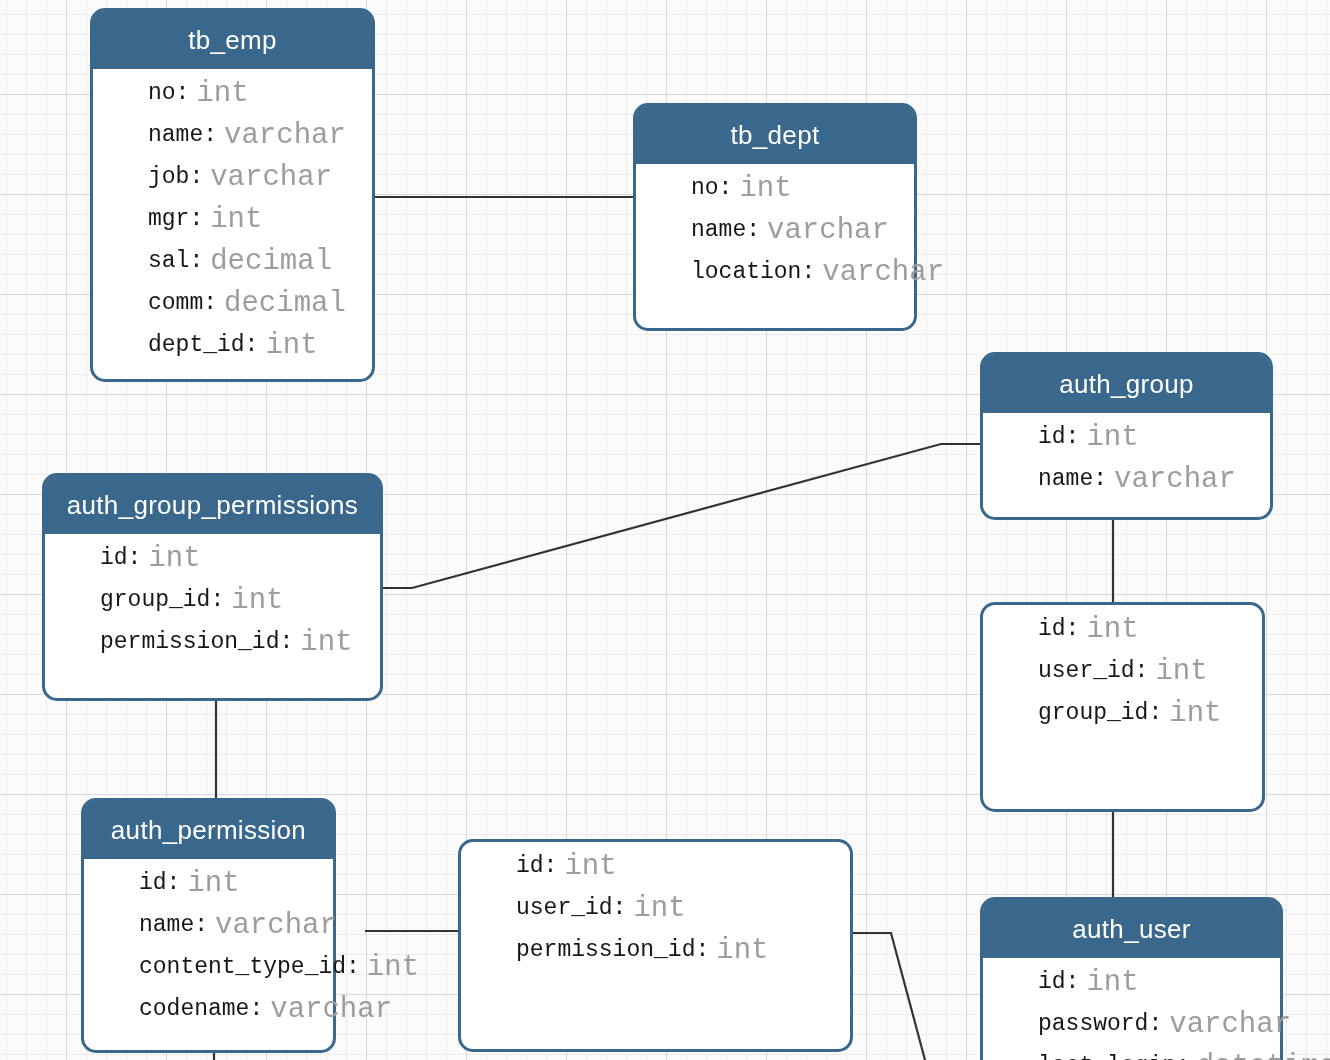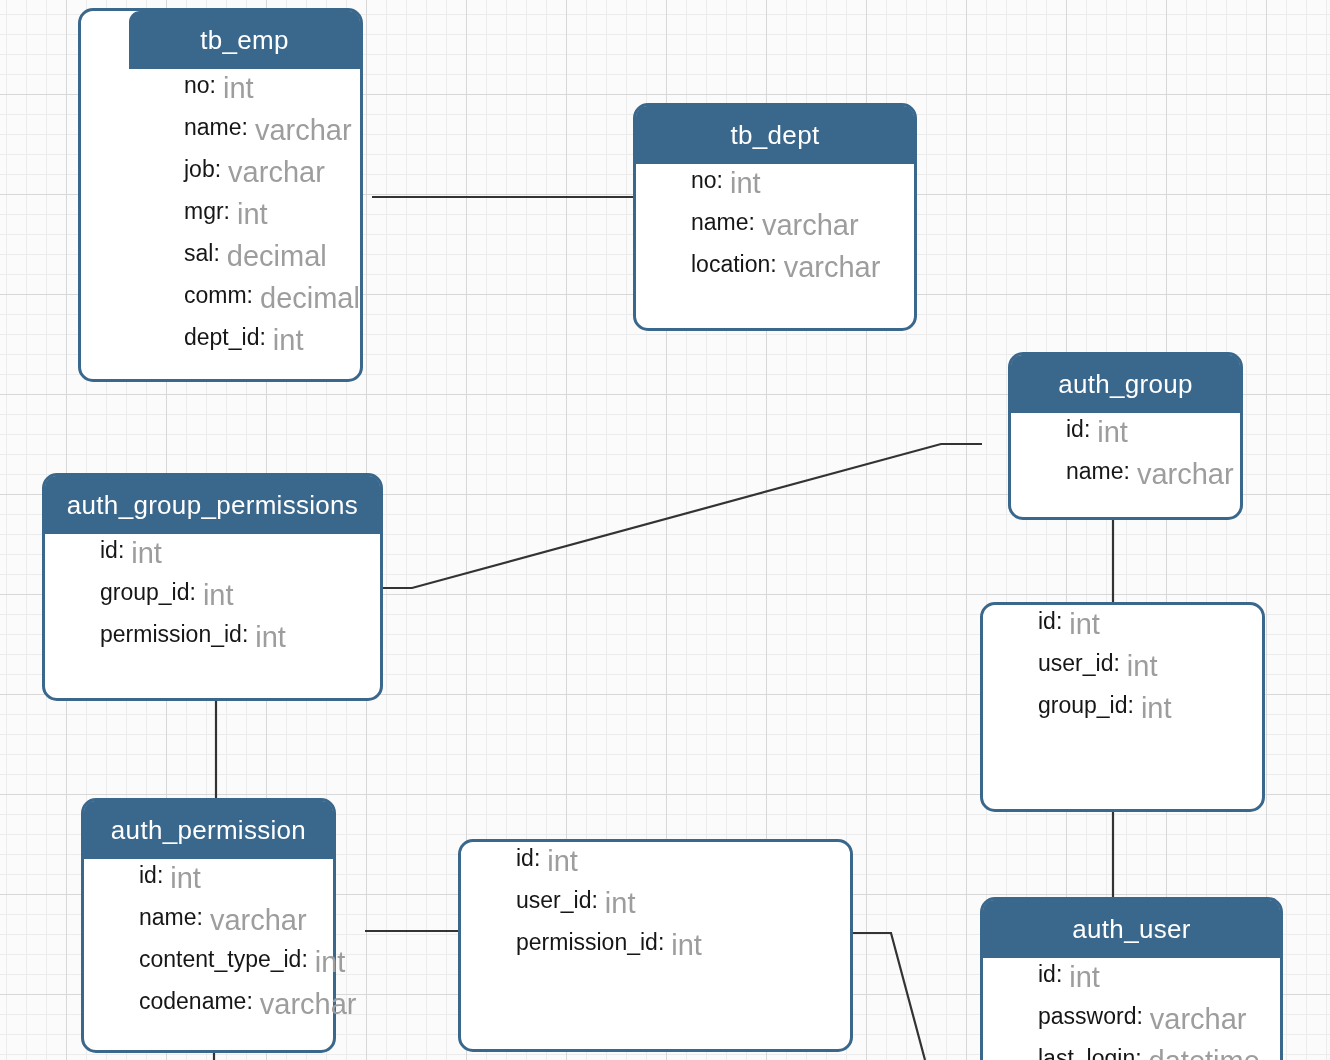--- a/index.html
+++ b/index.html
@@ -30,27 +30,27 @@
     border:3px solid var(--header);
     border-radius:15px;
   }
   .hdr{
     height:58px; display:flex; align-items:center; justify-content:center;
     background:var(--header); color:var(--header_text);
     border-radius:11px 11px 0 0;
     font-size:26px; letter-spacing:.3px; white-space:nowrap;
   }
   .body{ padding-top:3px; }
-  .row{ height:42px; display:flex; padding-left:55px; white-space:nowrap; }
+  .row{ height:42px; display:flex; align-items:center; padding-left:55px; white-space:nowrap;font-family:Liberation Mono, monospace; }
   .fn{ color:var(--field_name); font-size:23px; }
   .ft{ color:var(--field_type); font-size:29px; margin-left:7px; }
 
-  .b0{ left:78px;  top:8px;   width:285px; height:374px;padding-left:48px; }
+  .b0{ left:90px;  top:8px;   width:285px; height:374px; }
   .b1{ left:633px; top:103px; width:284px; height:228px; }
-  .b2{ left:1008px; top:352px; width:235px; height:168px; }
+  .b2{ left:980px; top:352px; width:293px; height:168px; }
   .b3{ left:42px;  top:473px; width:341px; height:228px; }
   .b4{ left:980px; top:602px; width:285px; height:210px; }
   .b5{ left:81px;  top:798px; width:255px; height:255px; }
   .b6{ left:458px; top:839px; width:395px; height:213px; }
   .b7{ left:980px; top:897px; width:303px; height:250px; }
 </style>
 </head>
 <body>
 
 <svg class="wires" width="1330" height="1060" viewBox="0 0 1330 1060">

